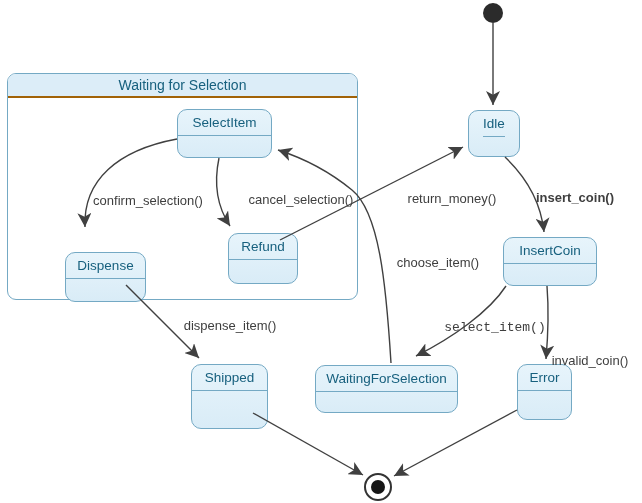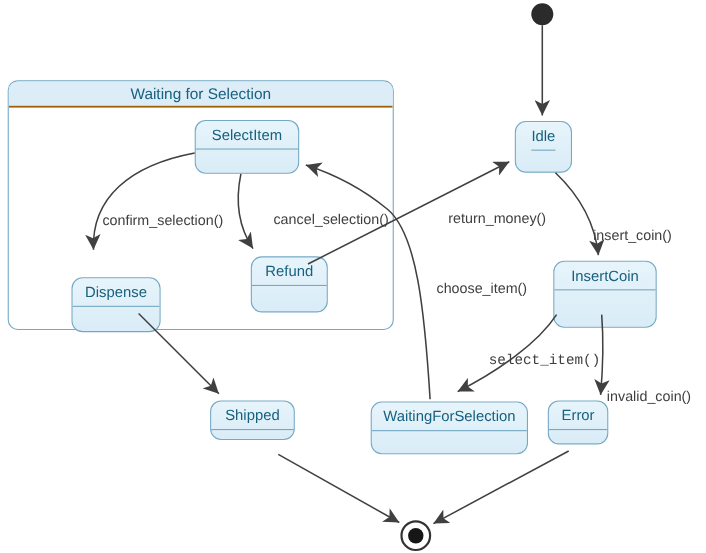--- a/index.html
+++ b/index.html
@@ -100,36 +100,36 @@
   <div class="state" style="left:65px;top:234px;width:81px;height:50px;margin-top:18px;">
     <div class="state-title">Dispense</div>
     <div class="state-body"></div>
   </div>
 
   <div class="state" style="left:208px;top:233px;width:70px;height:51px;margin-left:20px;">
     <div class="state-title">Refund</div>
     <div class="state-body"></div>
   </div>
 
-  <div class="state" style="left:503px;top:237px;width:94px;height:61px;">
+  <div class="state" style="left:503px;top:237px;width:94px;height:49px;">
     <div class="state-title">InsertCoin</div>
     <div class="state-body"></div>
   </div>
 
-  <div class="state" style="left:191px;top:364px;width:77px;height:36px;">
+  <div class="state" style="left:191px;top:364px;width:77px;height:65px;">
     <div class="state-title">Shipped</div>
     <div class="state-body"></div>
   </div>
 
-  <div class="state" style="left:315px;top:365px;width:143px;height:48px;margin-left:22px;">
+  <div class="state" style="left:315px;top:365px;width:143px;height:48px;">
     <div class="state-title">WaitingForSelection</div>
     <div class="state-body"></div>
   </div>
 
-  <div class="state" style="left:498px;top:364px;width:55px;height:40px;">
+  <div class="state" style="left:517px;top:364px;width:55px;height:56px;">
     <div class="state-title">Error</div>
     <div class="state-body"></div>
   </div>
 
   <div class="initial-dot"></div>
   <div class="final-ring">
     <div class="final-core"></div>
   </div>
 
   <svg id="edges" viewBox="0 0 642 503" xmlns="http://www.w3.org/2000/svg">
@@ -146,21 +146,22 @@
       <path d="M391,363 C386,282 379,212 352,190 C330,172 306,159 278,150" marker-end="url(#arrow)"></path>
       <path d="M280,240 L463,147" marker-end="url(#arrow)"></path>
       <path d="M177,139 C118,150 83,180 85,227" marker-end="url(#arrow)"></path>
       <path d="M219,158 C214,182 216,205 230,226" marker-end="url(#arrow)"></path>
       <path d="M126,285 L199,358" marker-end="url(#arrow)"></path>
       <path d="M253,413 L363,475" marker-end="url(#arrow)"></path>
       <path d="M517,410 L394,476" marker-end="url(#arrow)"></path>
     </g>
   </svg>
 
-  <div class="edge-label" style="left:575px;top:214px;">insert_coin()</div>
+  <div class="edge-label" style="left:575px;top:197px;font-weight:bold;">insert_coin()</div>
   <div class="edge-label" style="left:495px;top:327px;font-family:Liberation Mono, monospace;">select_item()</div>
   <div class="edge-label" style="left:590px;top:327px;margin-top:33px;">invalid_coin()</div>
   <div class="edge-label" style="left:438px;top:262px;text-align:center;">choose_item()</div>
   <div class="edge-label" style="left:452px;top:198px;">return_money()</div>
   <div class="edge-label" style="left:148px;top:200px;text-align:right;">confirm_selection()</div>
   <div class="edge-label" style="left:281px;top:199px;margin-left:20px;">cancel_selection()</div>
+  <div class="edge-label" style="left:230px;top:325px;">dispense_item()</div>
 
 </div>
 
 </body></html>

